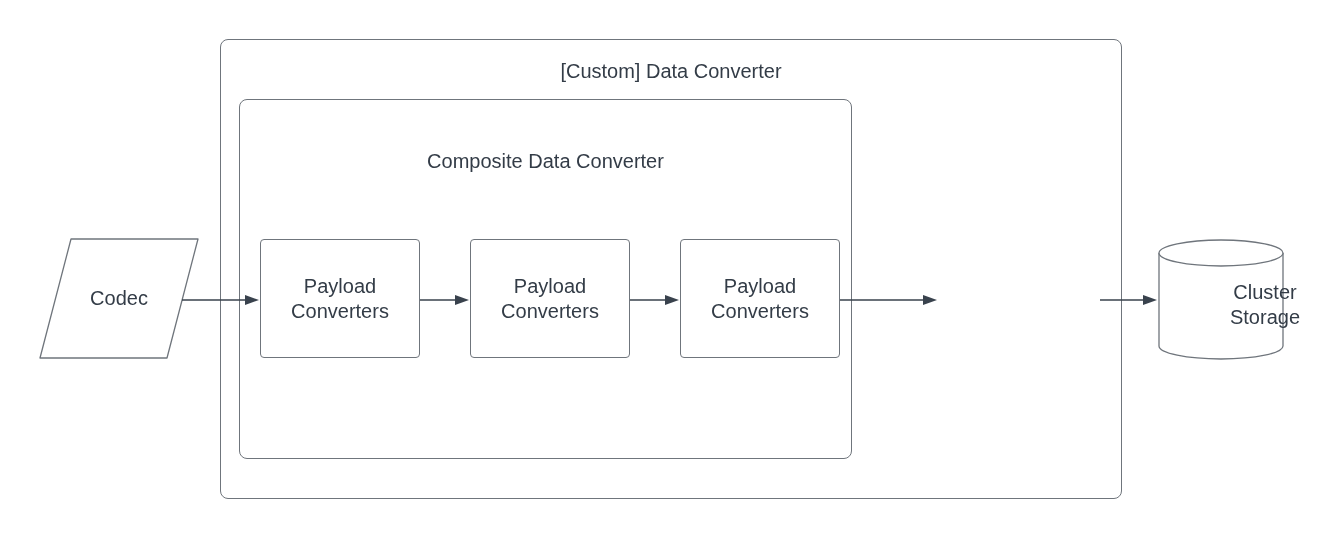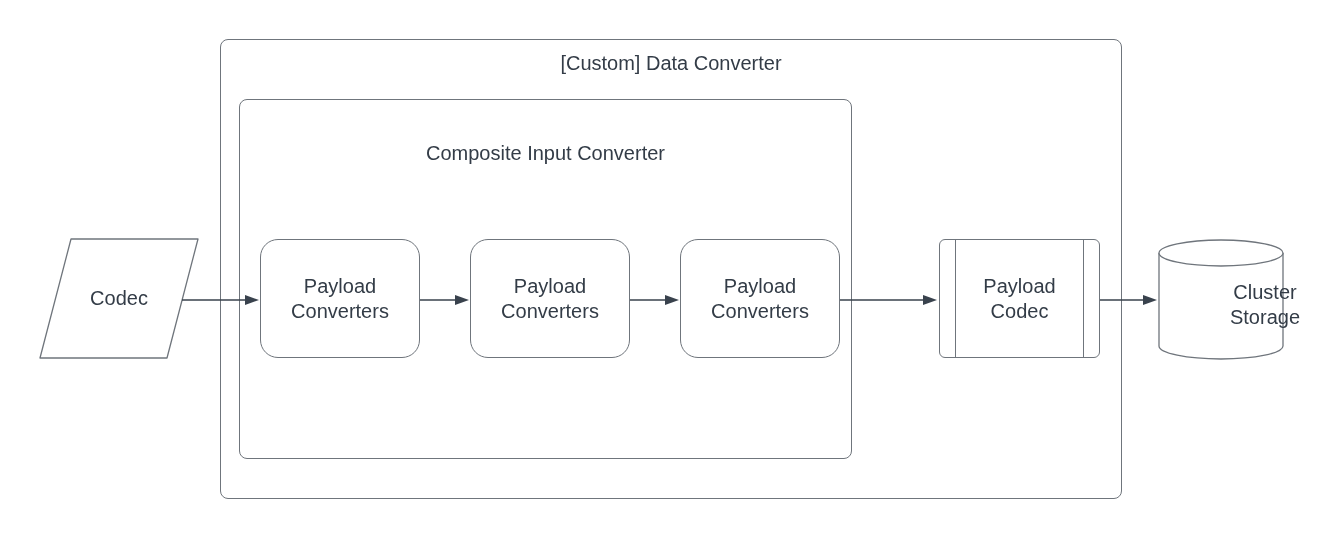--- a/index.html
+++ b/index.html
@@ -22,34 +22,35 @@
   }
 
   
   .rect {
     position: absolute;
     background: #ffffff;
     border: 1px solid #6f757c;
   }
   .container { border-radius: 8px; }
   .node {
-    border-radius: 18px;
+    border-radius: 4px;
     display: flex;
     align-items: center;
     justify-content: center;
     text-align: center;
     padding: 0 10px;
   }
 
   .container-title {
     position: absolute;
     left: 0;
     width: 100%;
     text-align: center;
     white-space: nowrap;
+    margin-top: 8px;
   }
 
   
   .vbar {
     position: absolute;
     top: 0;
     bottom: 0;
     width: 0;
     border-left: 1px solid #6f757c;
   }
@@ -87,40 +88,35 @@
 </head>
 <body>
 
 <div class="canvas">
 
   <div class="rect container" style="left:220px; top:39px; width:902px; height:460px;">
     <div class="container-title" style="top:11px;">[Custom] Data Converter</div>
   </div>
 
   <div class="rect container" style="left:239px; top:99px; width:613px; height:360px;">
-    <div class="container-title" style="top:41px;">Composite Input Converter</div>
+    <div class="container-title" style="top:41px;">Composite Data Converter</div>
   </div>
 
   <div class="rect node" style="left:260px; top:239px; width:160px; height:119px;">
     <span>Payload Converters</span>
   </div>
 
   <div class="rect node" style="left:470px; top:239px; width:160px; height:119px;">
     <span>Payload Converters</span>
   </div>
 
   <div class="rect node" style="left:680px; top:239px; width:160px; height:119px;">
     <span>Payload Converters</span>
   </div>
 
-  <div class="rect node" style="left:939px; top:239px; width:161px; height:119px; border-radius:6px; padding:0 20px;">
-    <div class="vbar" style="left:15px;"></div>
-    <div class="vbar" style="right:15px;"></div>
-    <span>Payload Codec</span>
-  </div>
 
   <svg class="overlay" width="1320" height="540" viewBox="0 0 1320 540">
 
     <path class="shape" d="M 71 239 L 198 239 L 167 358 L 40 358 Z"></path>
 
     <g>
       <path class="shape" d="M 1159 253 v 93 a 62 13 0 0 0 124 0 v -93"></path>
       <ellipse class="shape" cx="1221" cy="253" rx="62" ry="13"></ellipse>
     </g>
 

